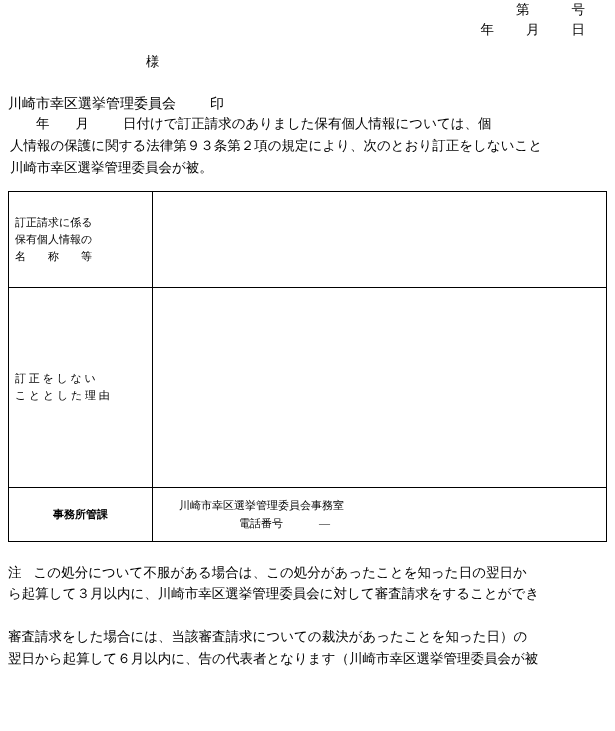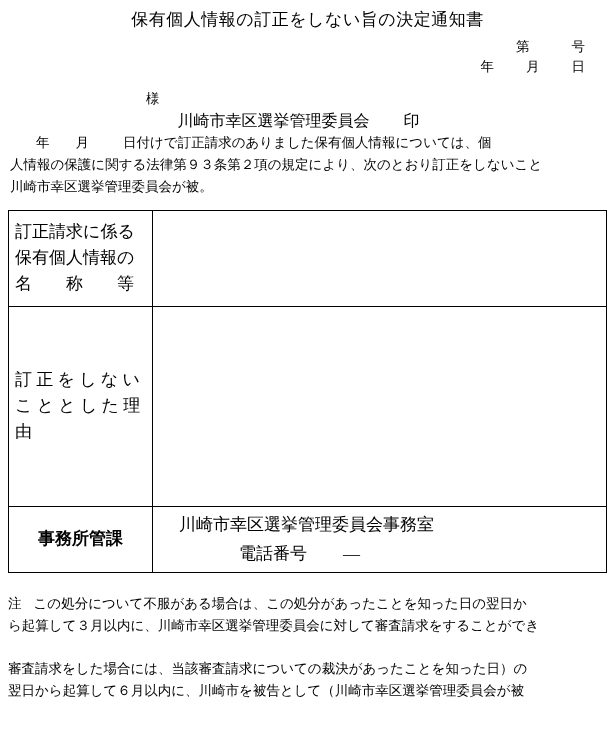--- a/index.html
+++ b/index.html
@@ -36,24 +36,24 @@
     font-size: 13.5px;
   }
   .head-right .ln1 span.gap { display: inline-block; width: 42px; }
   .head-right .ln2 span.gap { display: inline-block; width: 32px; }
   .addressee {
     margin-top: 14px;
     padding-left: 138px;
     font-size: 13.5px;
   }
   .issuer {
-    margin-top: 3px;
-    text-align: center;
+    margin-top: 24px;
+    text-align: left;
     padding-right: 18px;
-    font-size: 16px;
+    font-size: 14px;
   }
   .issuer .seal { display: inline-block; margin-left: 34px; }
   .body-text {
     font-size: 13.5px;
     line-height: 1.62;
     text-align: justify;
     padding: 0 2px;
   }
   .body-text .indent { display: inline-block; width: 26px; }
   .body-text .sp-a { display: inline-block; width: 26px; }
@@ -61,21 +61,21 @@
 
   table.form {
     width: 100%;
     border-collapse: collapse;
     margin-top: 12px;
     table-layout: fixed;
   }
   table.form td {
     border: 1px solid #000000;
     vertical-align: middle;
-    font-size: 17px;
+    font-size: 11px;
     padding: 4px 6px;
   }
   td.label-cell {
     width: 131px;
     line-height: 1.55;
   }
   .row1 { height: 96px; }
   .row2 { height: 200px; }
   .row3 { height: 54px; }
   td.row1-label { vertical-align: middle; }
@@ -91,21 +91,20 @@
     line-height: 1.6;
     text-align: justify;
   }
   .note .note-sp { display: inline-block; width: 12px; }
 </style>
 </head>
 <body>
 
 <div class="page">
 
-  <h1 class="doc-title">保有個人情報の訂正をしない旨の決定通知書</h1>
 
   <div class="head-right">
     <div class="ln1">
       <span>第</span><span class="gap"></span><span>号</span>
     </div>
     <div class="ln2">
       <span>年</span><span class="gap"></span><span>月</span><span class="gap"></span><span>日</span>
     </div>
   </div>
 
@@ -150,16 +149,16 @@
       </td>
     </tr>
   </tbody>
     </table>
 
   <div class="note">
     <span>注</span><span class="note-sp"></span><span>この処分について不服がある場合は、この処分があったことを知った日の翌日か</span><br>
     <span>ら起算して３月以内に、川崎市幸区選挙管理委員会に対して審査請求をすることができ</span><br>
     <br>
     <span>審査請求をした場合には、当該審査請求についての裁決があったことを知った日）の</span><br>
-    <span>翌日から起算して６月以内に、川崎市を被告として（川崎市幸区選挙管理委員会が被</span><br>
+    <span>翌日から起算して６月以内に、告の代表者となります（川崎市幸区選挙管理委員会が被</span><br>
   </div>
 
 </div>
 
 </body></html>

